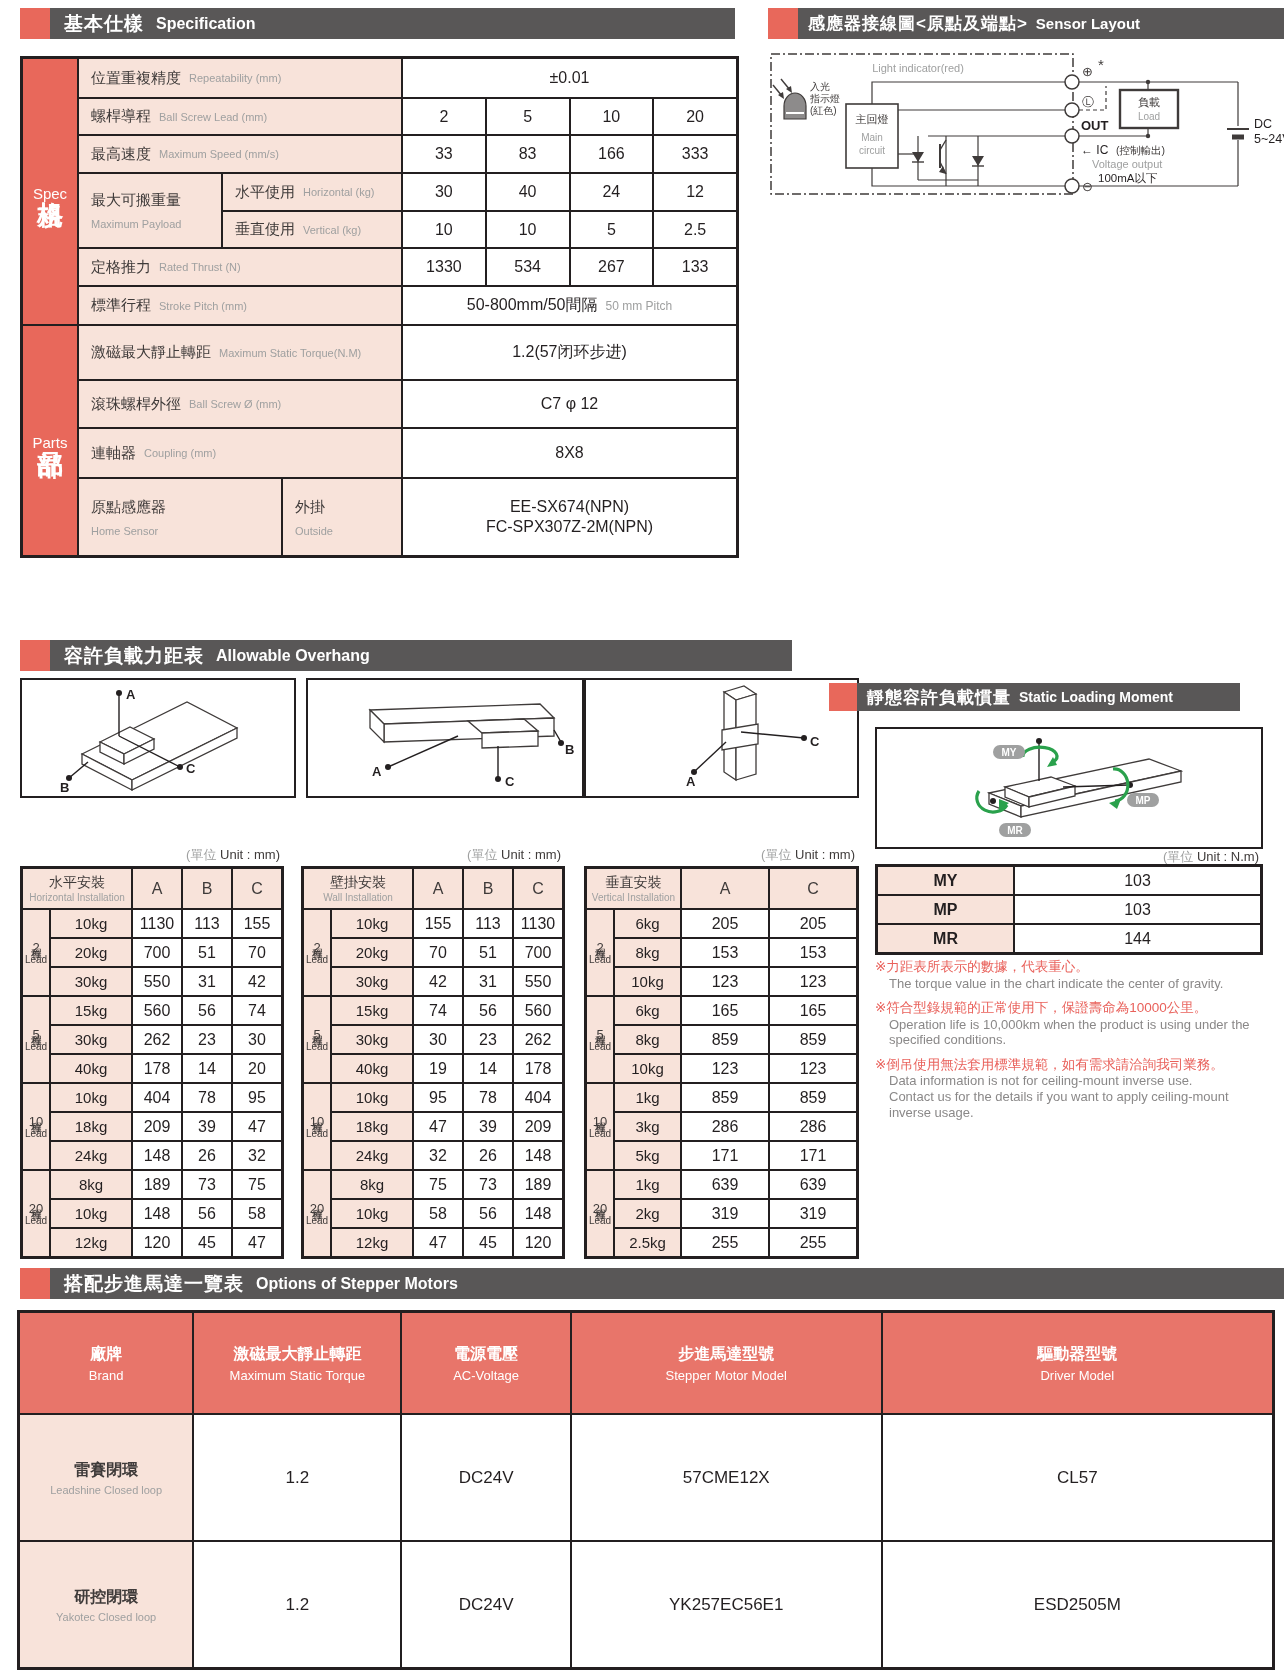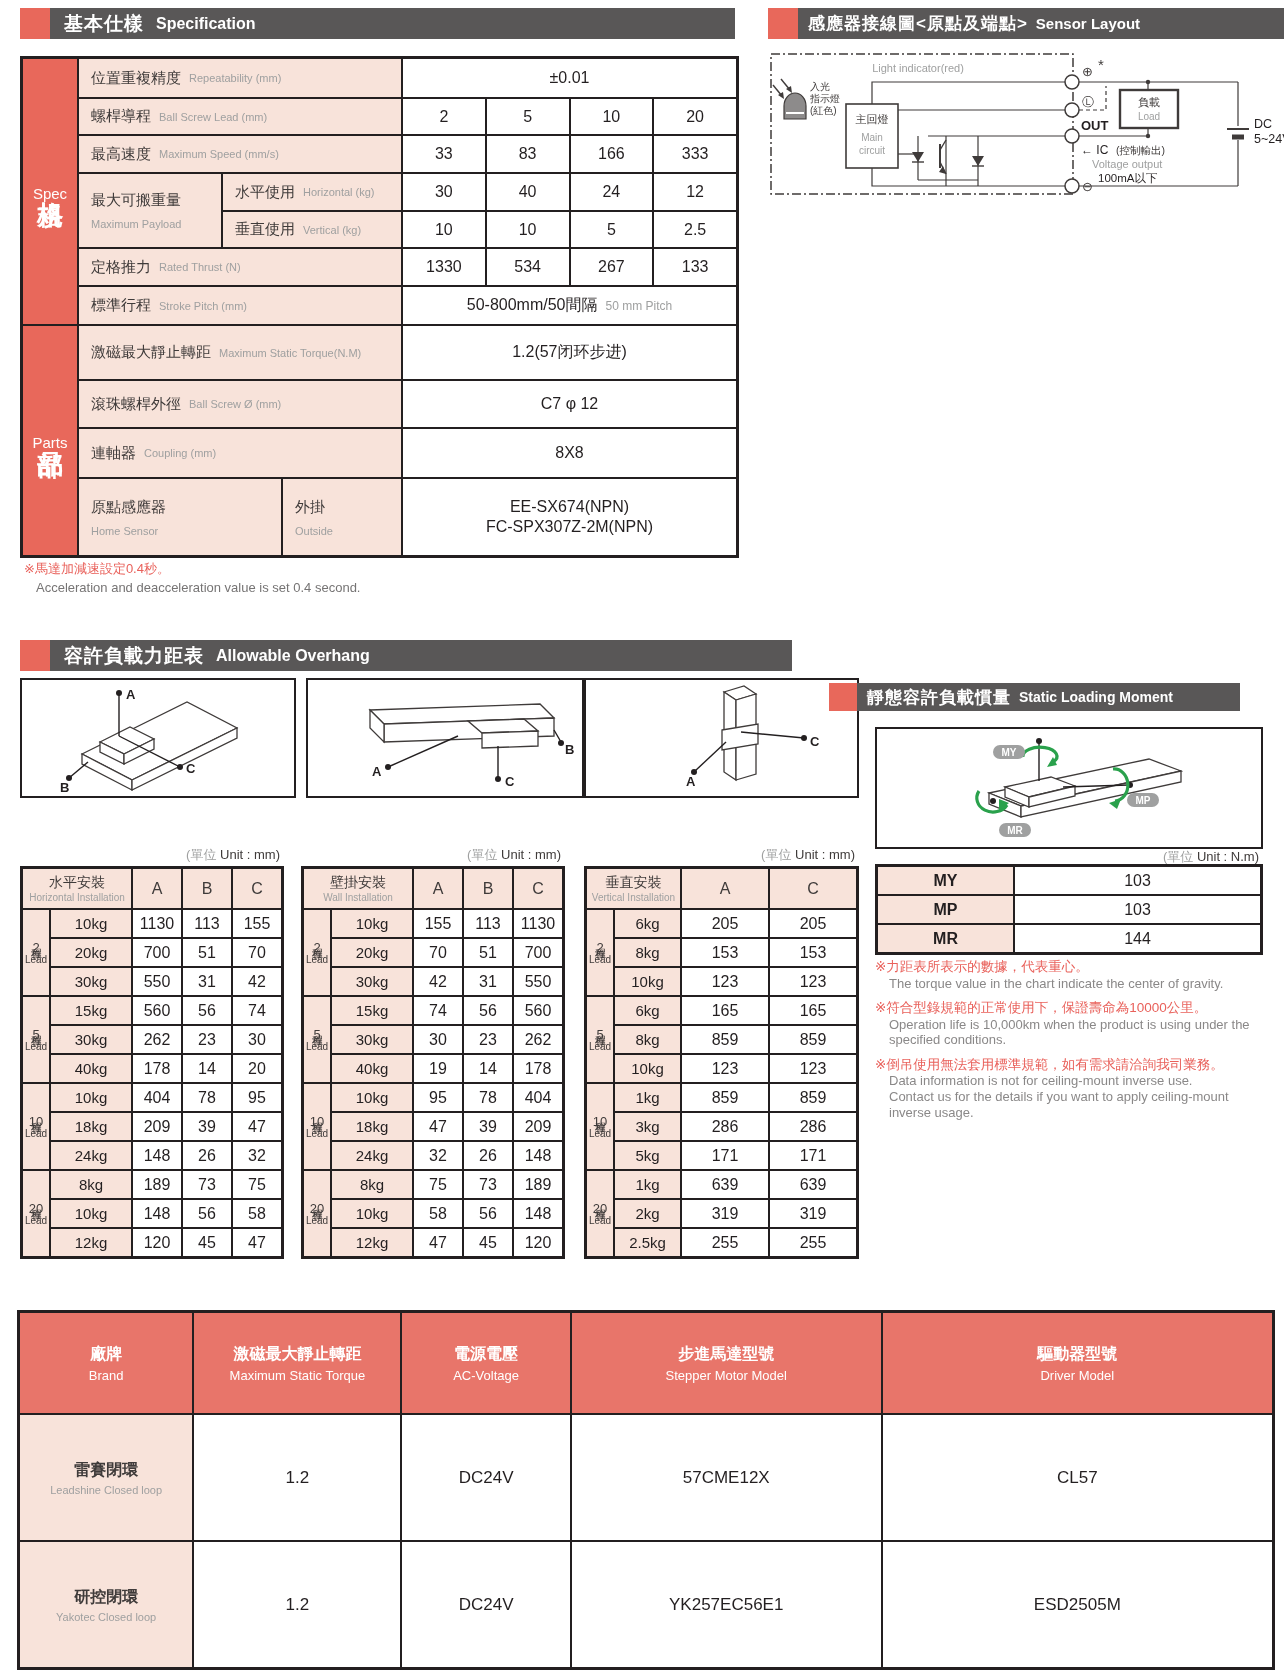--- a/index.html
+++ b/index.html
@@ -193,24 +193,20 @@
     <div class="cell lab stack" style="grid-column:4;grid-row:11;">
       <span class="zh">外掛</span>
         <span class="en">Outside</span>
     </div>
     <div class="cell val2l" style="grid-column:5/9;grid-row:11;">
       <span>EE-SX674(NPN)</span>
         <span>FC-SPX307Z-2M(NPN)</span>
     </div>
   </div>
 
-  <div class="abs" style="left:24px;top:560px;">
-    <div class="footnote-zh">※馬達加減速設定0.4秒。</div>
-    <div class="footnote-en">Acceleration and deacceleration value is set 0.4 second.</div>
-  </div>
 
   <svg class="abs" style="left:768px;top:44px;" width="516" height="156" viewBox="0 0 516 156">
     <rect x="3" y="10" width="302" height="140" fill="none" stroke="#3f3b3a" stroke-width="1.5" stroke-dasharray="9 3 2 3"></rect>
 
     <path d="M16,62 a11,13 0 0 1 22,0 v13 h-22 z" fill="#8d8b8b" stroke="#3f3b3a" stroke-width="1.2"></path>
     <line x1="18" y1="69" x2="36" y2="69" stroke="#fff" stroke-width="2"></line>
     <line x1="5" y1="41" x2="14" y2="52" stroke="#3f3b3a" stroke-width="1.4"></line>
     <polygon points="16,55 10,51 15,48" fill="#3f3b3a"></polygon>
     <line x1="13" y1="35" x2="22" y2="46" stroke="#3f3b3a" stroke-width="1.4"></line>
     <polygon points="24,49 18,45 23,42" fill="#3f3b3a"></polygon>
@@ -671,20 +667,27 @@
       <div class="en">specified conditions.</div>
     </div>
     <div class="note">
       <div class="zh">※倒吊使用無法套用標準規範，如有需求請洽詢我司業務。</div>
       <div class="en">Data information is not for ceiling-mount inverse use.</div>
       <div class="en">Contact us for the details if you want to apply ceiling-mount</div>
       <div class="en">inverse usage.</div>
     </div>
   </div>
 
+  <div class="abs sec-header" style="left:20px;top:1268px;width:1264px;">
+    <div class="sq"></div>
+    <div class="bar">
+      <span class="zh">搭配步進馬達一覽表</span>
+      <span class="en">Options of Stepper Motors</span>
+    </div>
+  </div>
 
   <div class="abs st-grid" style="left:17px;top:1310px;width:1254px;">
     <div class="st-head" style="display:contents;border:none;"></div>
     <div class="st-head">
         <span class="zh">廠牌</span>
         <span class="en">Brand</span>
       </div>
     <div class="st-head">
         <span class="zh">激磁最大靜止轉距</span>
         <span class="en">Maximum Static Torque</span>

